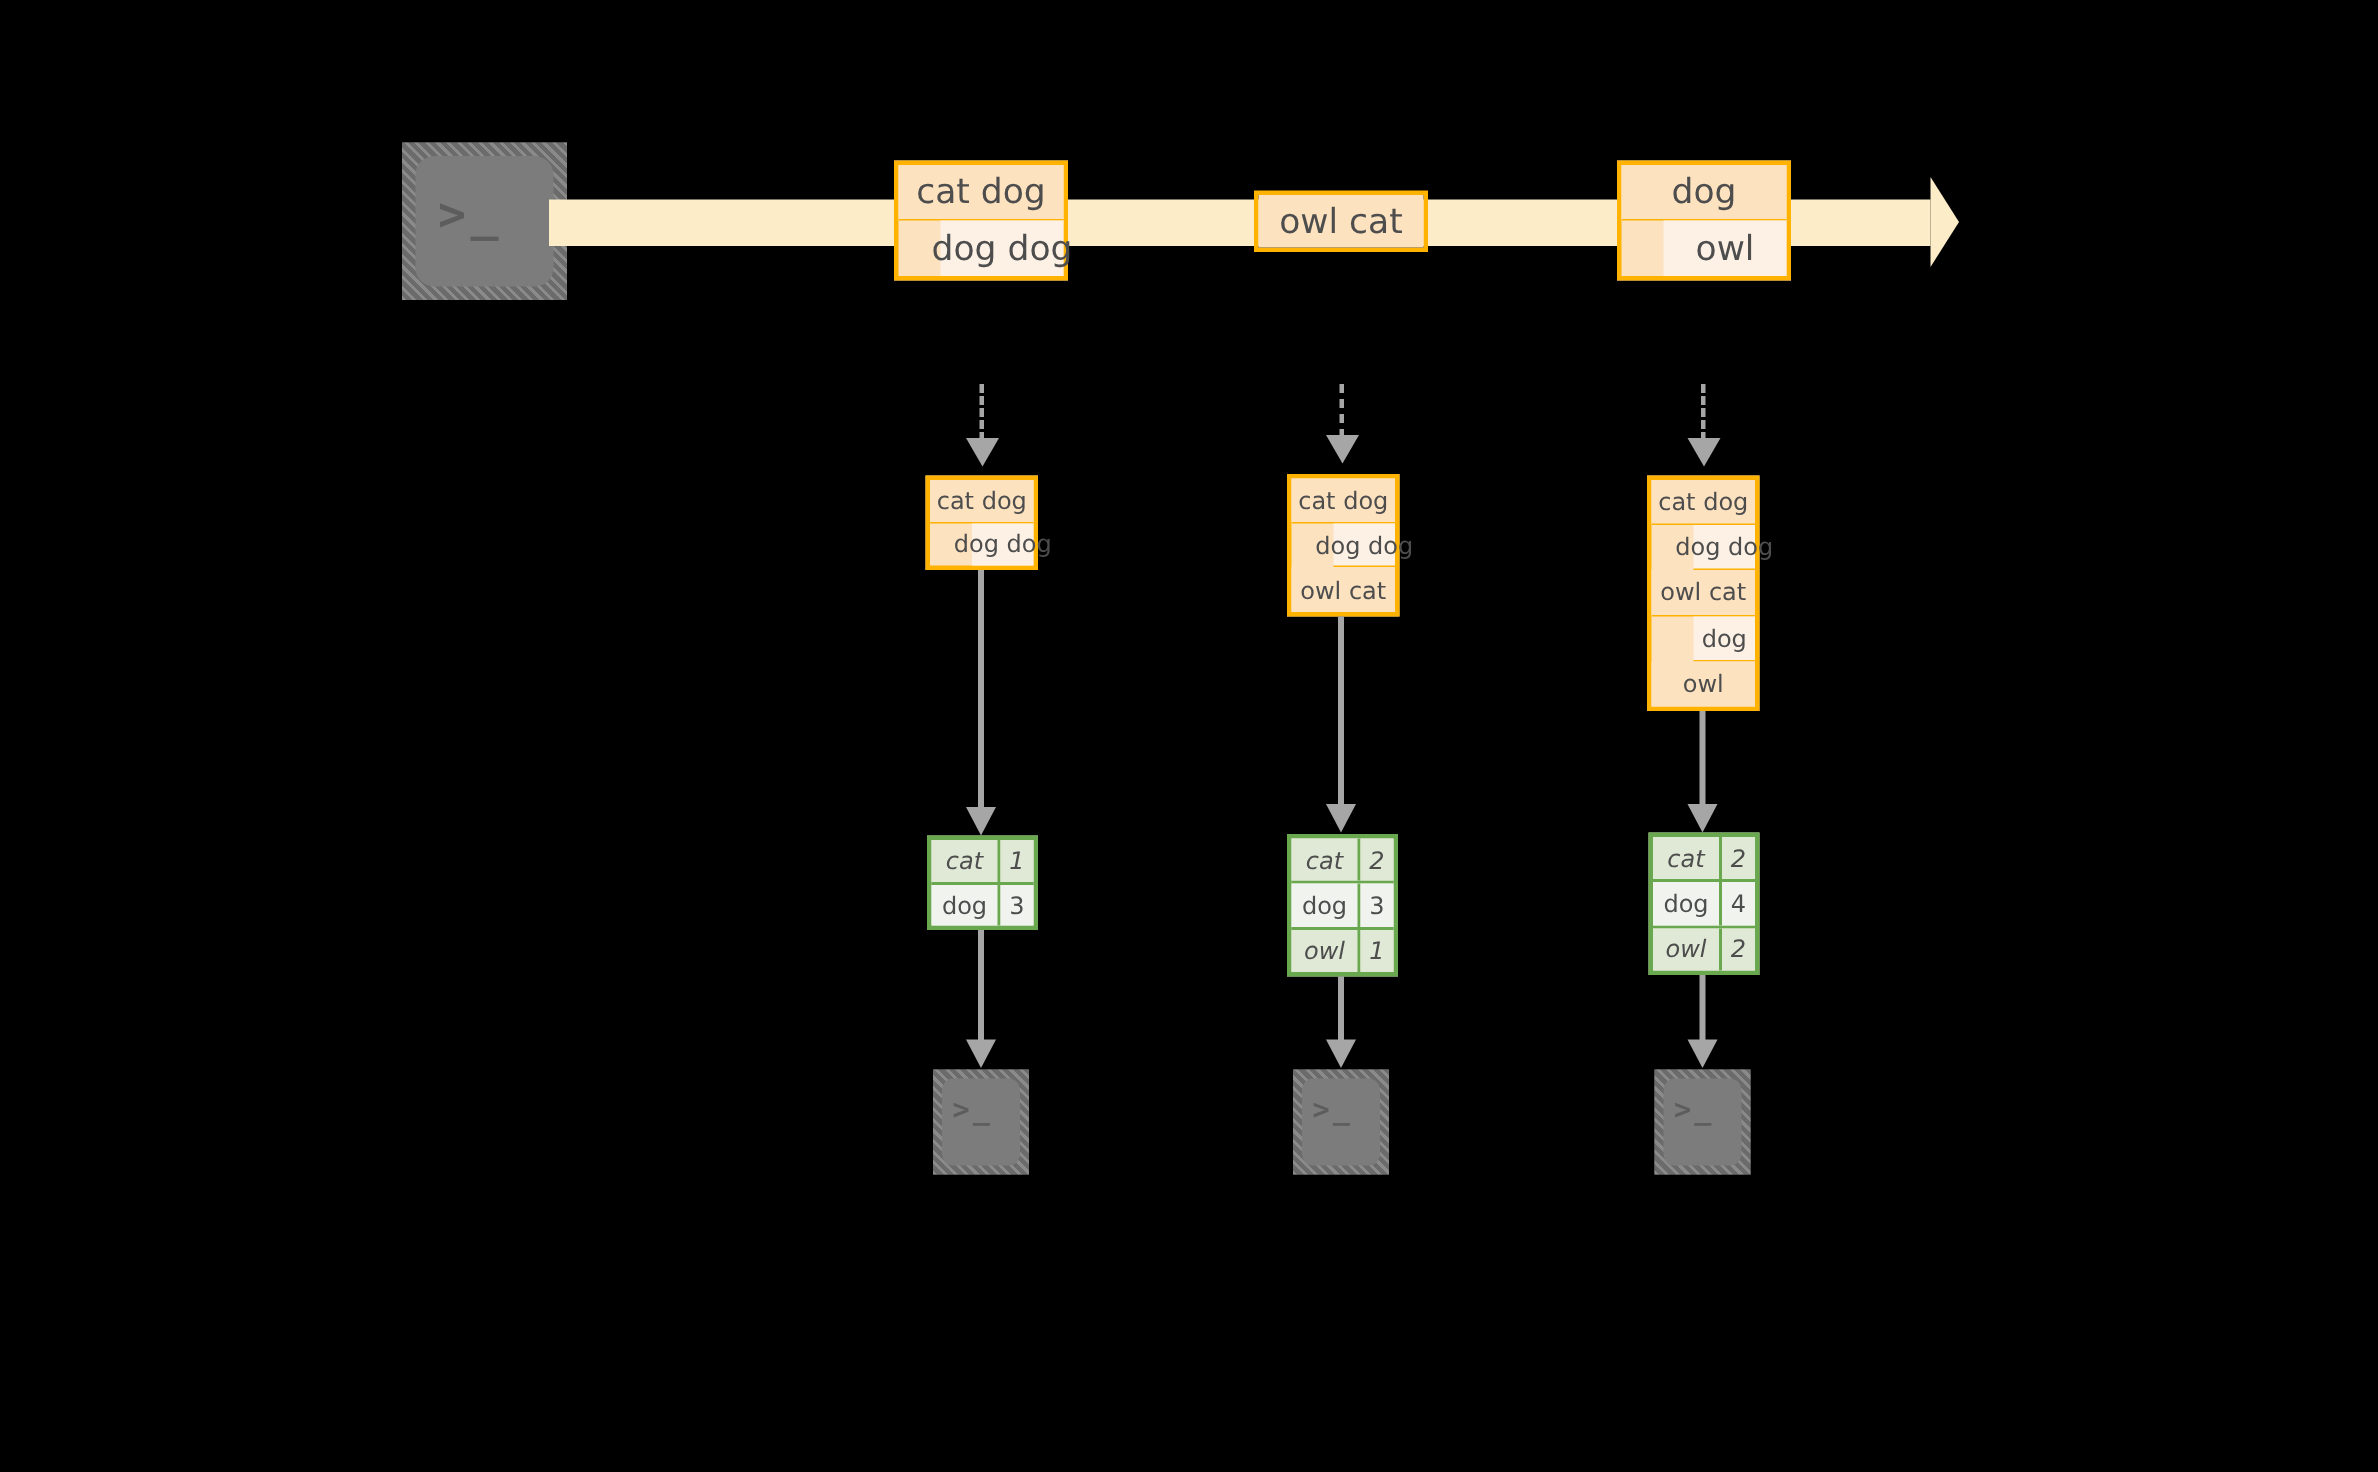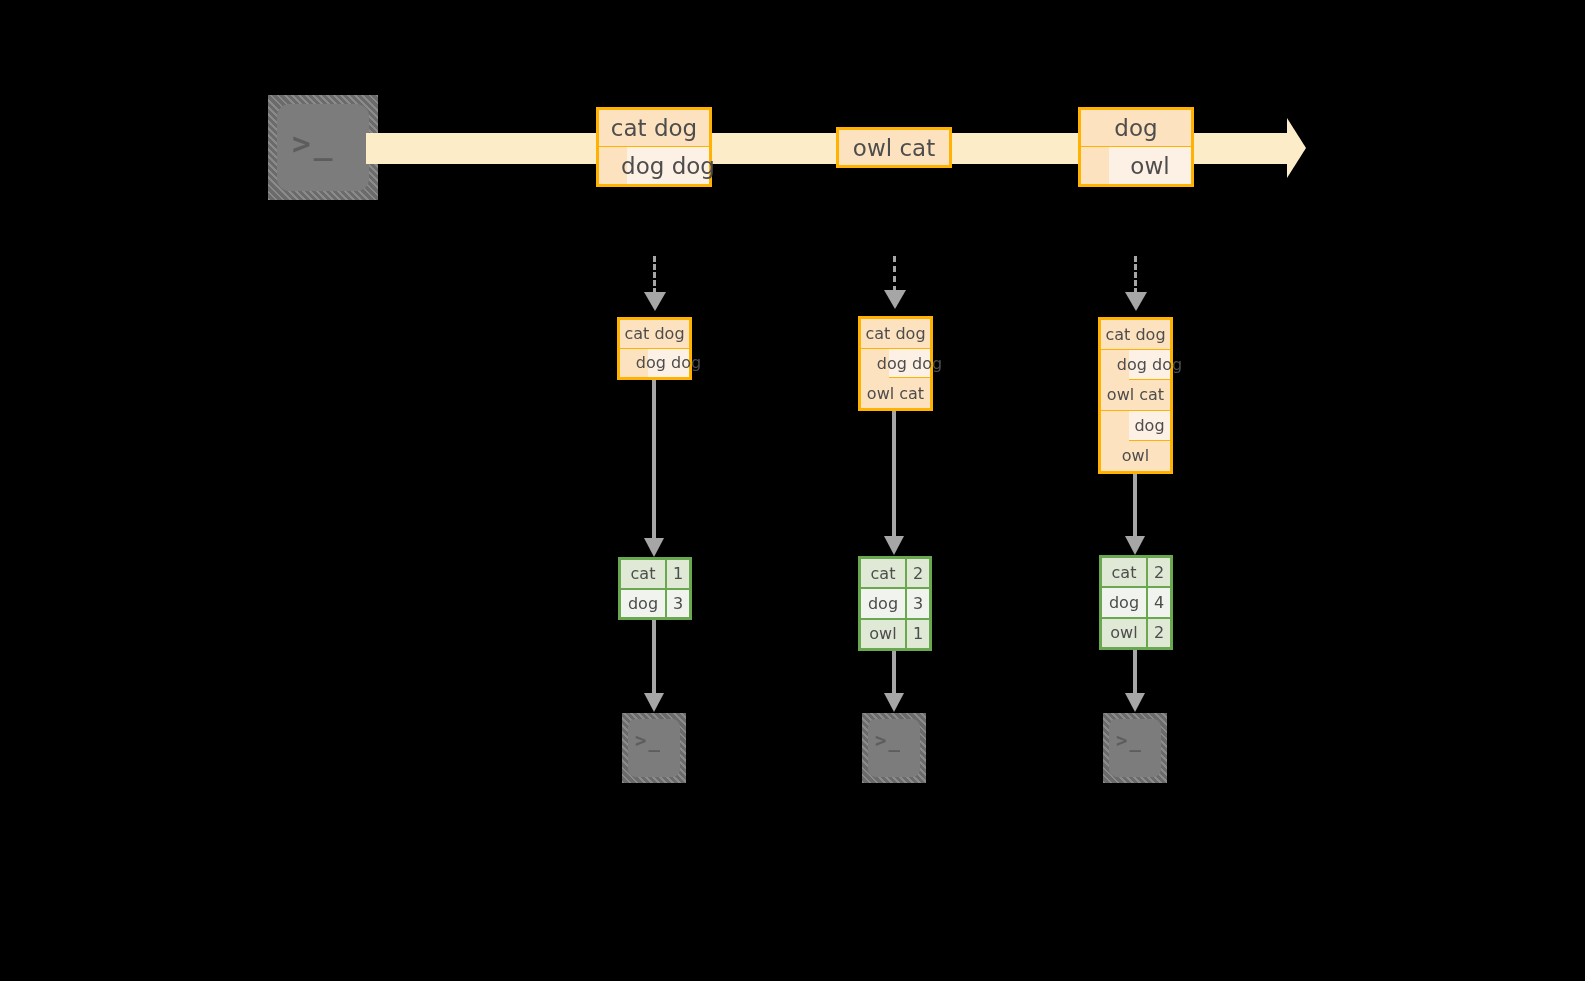--- a/index.html
+++ b/index.html
@@ -87,21 +87,21 @@
     background: #dfe9d5;
     display: flex;
     flex-direction: column;
   }
   .restable .row {
     display: flex;
     flex: 1 1 0;
     border-bottom: 2px solid #6aa84f;
   }
   .restable .row:last-child { border-bottom: none; }
-  .restable .row.dark  .k, .restable .row.dark  .v { background: #dfe9d5; }
+  .restable .row.dark  .k, .restable .row.dark  .v { background: #dfe9d5; font-style: italic; }
   .restable .row.light .k, .restable .row.light .v { background: #f1f4ee; }
   .restable .k, .restable .v {
     box-sizing: border-box;
     display: flex;
     align-items: center;
     justify-content: center;
     color: #4d4d4d;
     white-space: nowrap;
   }
   .restable .k { border-right: 2px solid #6aa84f; }

